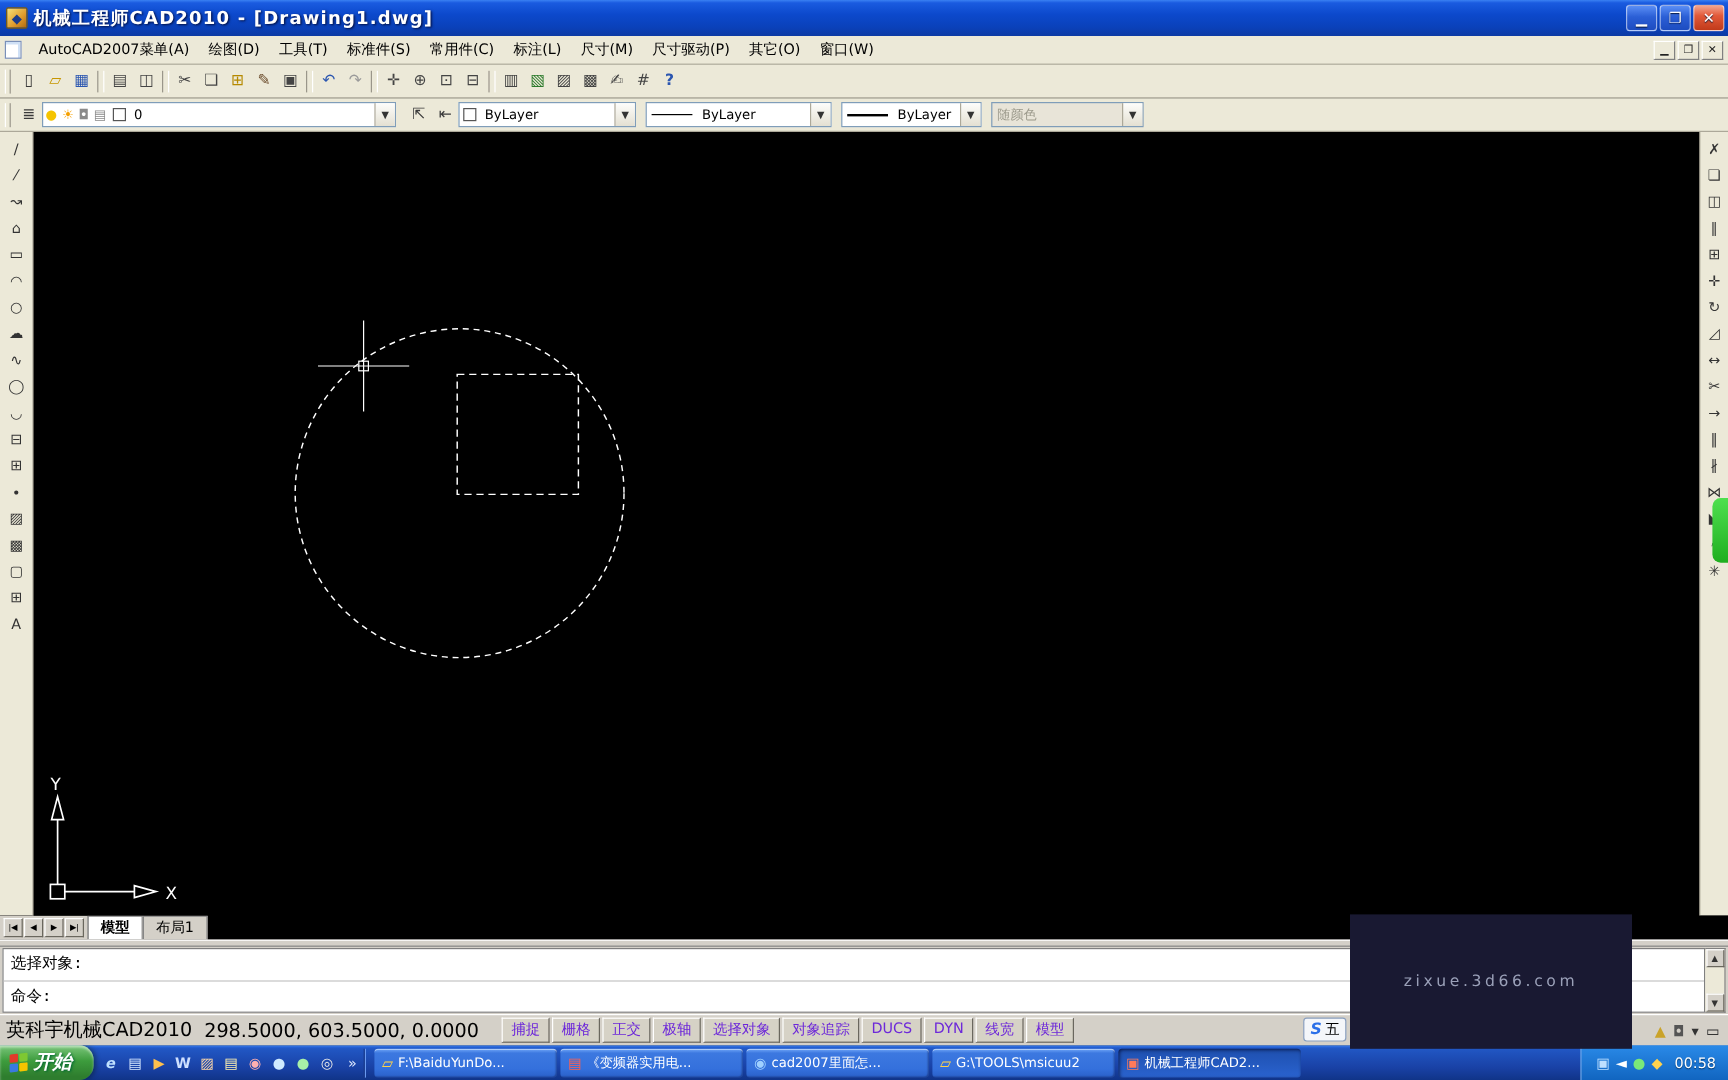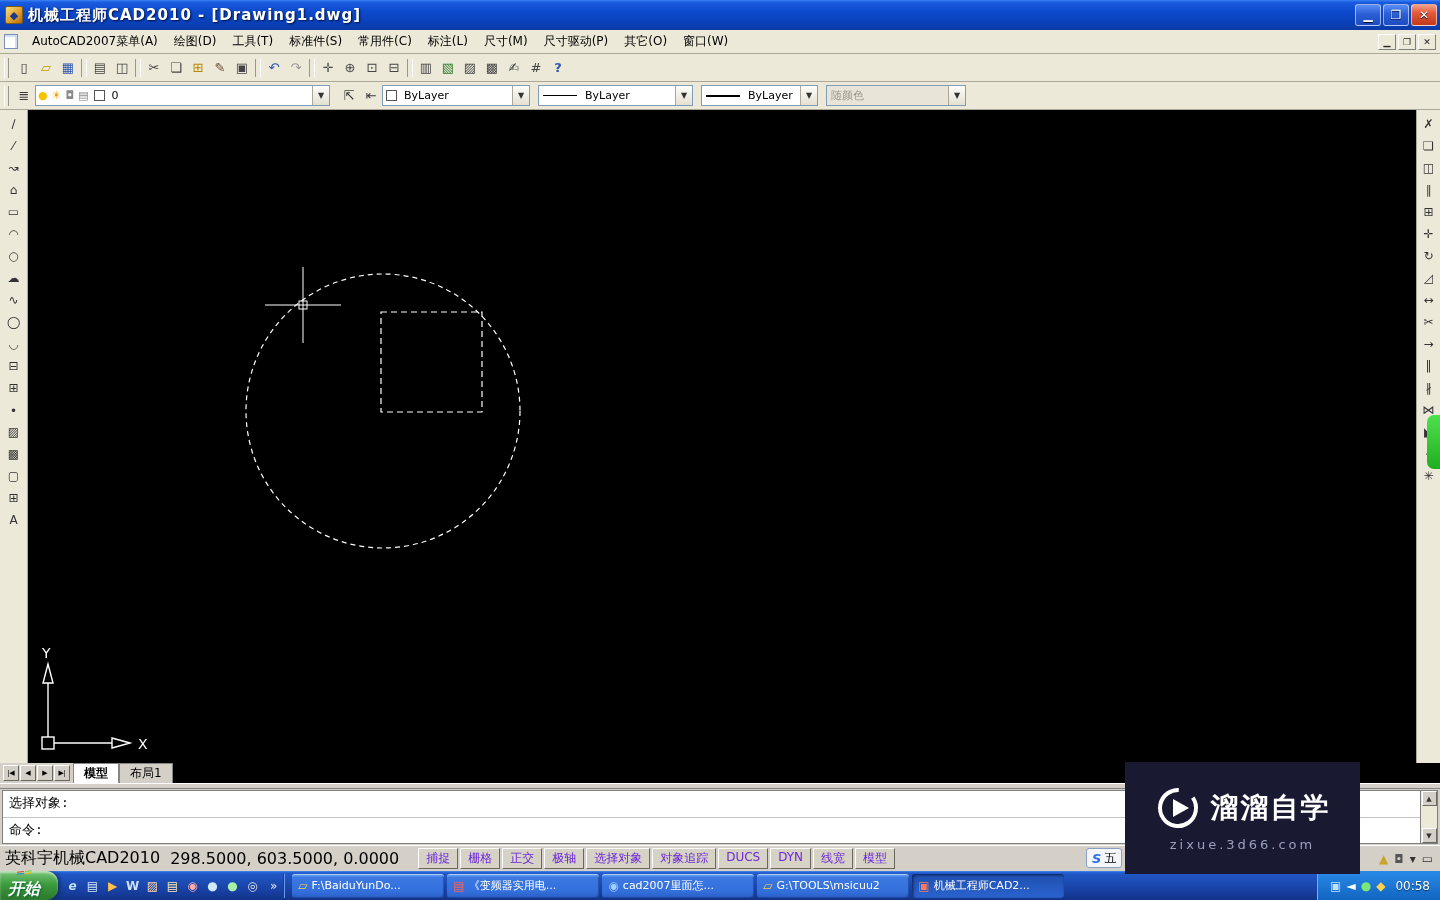--- a/index.html
+++ b/index.html
@@ -40,21 +40,21 @@
   .combo { height:21px; background:#fff; border:1px solid #7f9db9; display:flex; align-items:center; font-size:11px; color:#000; margin-right:8px; }
   .combo .val { padding:0 4px; white-space:nowrap; overflow:hidden; flex:1; }
   .combo .arrow { width:17px; height:100%; background:linear-gradient(180deg,#fdfdfb,#e4e0d2); border-left:1px solid #aca899;
     display:flex; align-items:center; justify-content:center; font-size:8px; color:#333; }
   .combo.disabled { background:#e8e4d8; color:#9c9a8c; }
   .combo.disabled .val { color:#9c9a8c; }
   .layer-combo { width:295px; }
   .color-combo { width:148px; }
   .ltype-combo { width:155px; }
   .lweight-combo { width:117px; }
-  .pstyle-combo { width:140px; }
+  .pstyle-combo { width:127px; }
   .mini-ic { font-size:11px; margin:0 2px; }
   .swatch { width:11px; height:11px; background:#fff; border:1px solid #555; margin:0 3px; }
   .line-sample { width:34px; height:0; border-top:1px solid #000; margin:0 4px; }
   .line-sample.thick { border-top-width:2px; }
 
   
   .main { flex:1 1 auto; display:flex; min-height:0; }
   .side-toolbar { background:#ece9d8; display:flex; flex-direction:column; align-items:center; padding-top:3px; }
   .side-toolbar.left { width:28px; border-right:1px solid #aca899; }
   .side-toolbar.right { width:24px; border-left:1px solid #aca899; }
@@ -92,21 +92,21 @@
   .ime .mode { font-size:12px; color:#000; }
   .sb-right { margin-left:auto; display:flex; align-items:center; gap:6px; padding-right:2px; }
   .sb-ic { font-size:12px; }
 
   
   .taskbar { height:29px; flex:0 0 29px; display:flex; align-items:center;
     background:linear-gradient(180deg,#4a8af0 0%,#2663d8 5%,#2157c4 10%,#1941a5 65%,#103488 100%); }
   .start-btn { height:29px; padding:0 18px 0 8px; display:flex; align-items:center; gap:5px;
     background:linear-gradient(180deg,#7cc77c 0%,#3d9c3d 45%,#2e7d2e 90%); border-radius:0 12px 12px 0;
     box-shadow:inset 0 2px 2px rgba(255,255,255,.5), 2px 0 4px rgba(0,20,0,.4);
-    color:#fff; font-weight:bold; font-style:italic; font-size:16px; text-shadow:1px 1px 2px #063;flex-direction:column; }
+    color:#fff; font-weight:bold; font-style:italic; font-size:16px; text-shadow:1px 1px 2px #063; }
   .flag { width:15px; height:15px; display:grid; grid-template-columns:1fr 1fr; grid-template-rows:1fr 1fr; gap:1px; transform:skewY(-6deg); }
   .flag i { border-radius:1px; }
   .flag .r{background:#e23a2a}.flag .g{background:#7ec832}.flag .b{background:#3a7ae0}.flag .y{background:#f5c400}
   .quick { display:flex; align-items:center; gap:3px; padding:0 6px; }
   .ql { width:17px; height:17px; display:flex; align-items:center; justify-content:center; font-size:12px; }
   .chevron { color:#dfe9ff; font-size:12px; padding:0 3px; }
   .tb-div { width:2px; height:24px; border-left:1px solid #1a3a8a; border-right:1px solid #6a9af0; margin:0 3px; }
   .tasks { display:flex; gap:3px; padding-left:4px; }
   .task-btn { height:24px; width:152px; border-radius:3px; display:flex; align-items:center; gap:4px; padding:0 6px;
     color:#fff; font-size:11px; white-space:nowrap; overflow:hidden;
@@ -525,23 +525,16 @@
           <span class="tray-ic" style="color:#ffd24d">◆</span>
 
       </span>
       <span class="clock">00:58</span>
     </span>
   </div>
 
 </div>
 
 <div class="watermark">
-  <div class="wm-row">
-    <svg width="46" height="46" viewBox="0 0 46 46">
-      <circle cx="23" cy="23" r="18" fill="none" stroke="#fff" stroke-width="4" stroke-dasharray="96 18" transform="rotate(-35 23 23)"></circle>
-      <polygon points="18,14 34,23 18,32" fill="#fff"></polygon>
-    </svg>
-    <span class="wm-title">溜溜自学</span>
-  </div>
   <div class="wm-site">zixue.3d66.com</div>
 </div>
 
 <div class="green-badge"></div>
 
 </body></html>

